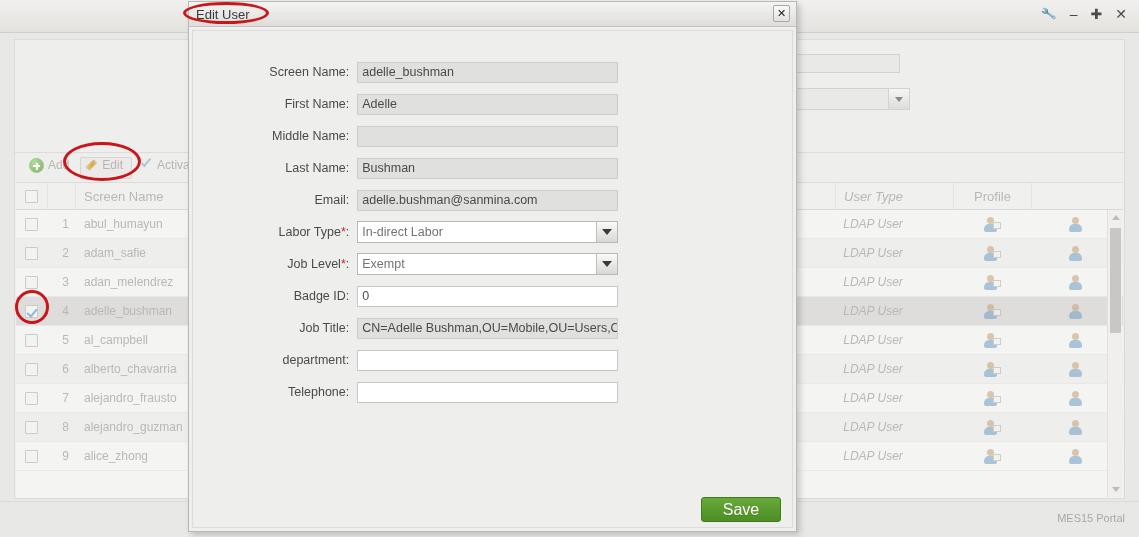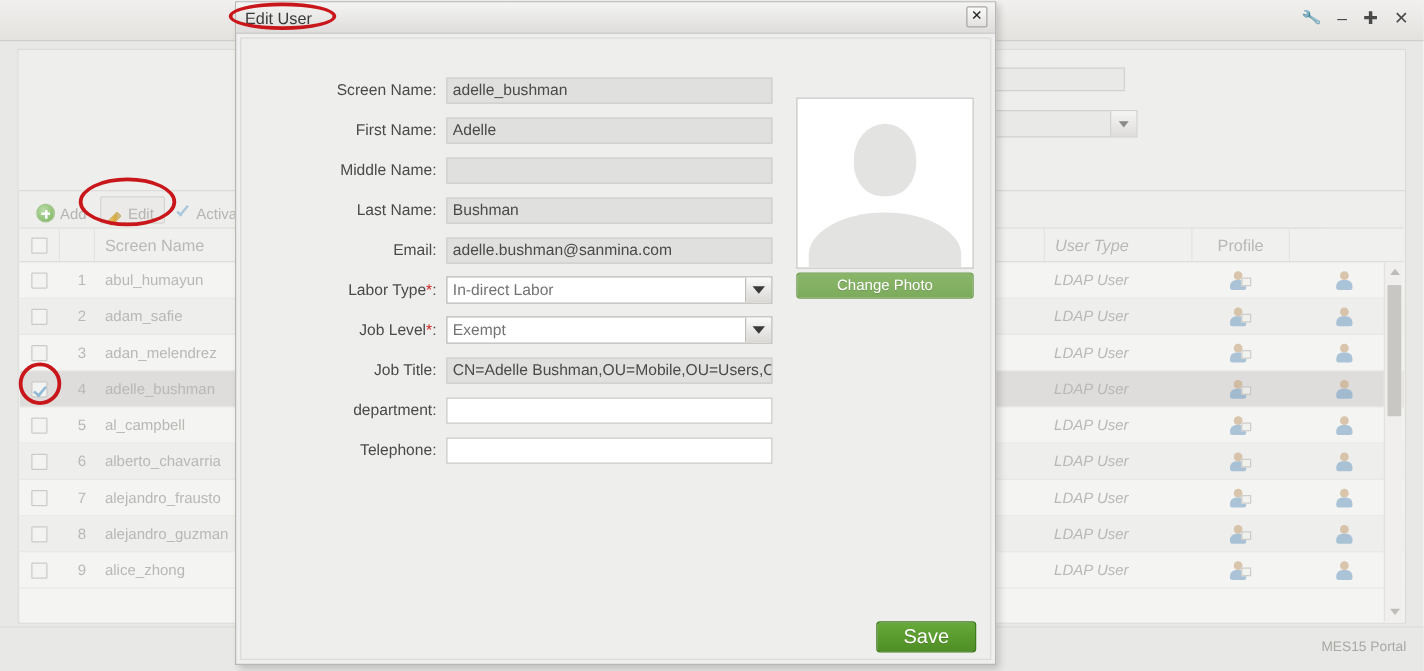--- a/index.html
+++ b/index.html
@@ -112,21 +112,21 @@
     position: absolute;
     left: 1px; top: 114px;
     width: 1107px; height: 29px;
     background: #eeeeec;
     border-bottom: 1px solid #dcdbd8;
     display: flex; align-items: center;
     padding-left: 8px;
     gap: 2px;
   }
   .tbtn {
-    display: flex; align-items: flex-end;
+    display: flex; align-items: flex-start;
     gap: 4px;
     height: 22px;
     padding: 0 8px 0 4px;
     font-size: 12px;
     color: #b6b5b2;
     border: 1px solid transparent;
     border-radius: 2px;
     cursor: pointer;
   }
   .tbtn.boxed { border-color: #d6d5d2; background: #ebeae8; }
@@ -754,40 +754,37 @@
                 <i class="chev-dark"></i>
               </span></div>
           </div>
           <div class="frow">
             <div class="flabel">Job Level<span class="req">*</span>:</div>
             <div class="fselect">Exempt<span class="arrow-box">
                 <i class="chev-dark"></i>
               </span></div>
           </div>
           <div class="frow">
+            <div class="flabel">Badge ID:</div>
+            <div class="finput editable">0</div>
+          </div>
+          <div class="frow">
             <div class="flabel">Job Title:</div>
             <div class="finput">CN=Adelle Bushman,OU=Mobile,OU=Users,OU=O</div>
           </div>
           <div class="frow">
             <div class="flabel">department:</div>
             <div class="finput editable"></div>
           </div>
           <div class="frow">
             <div class="flabel">Telephone:</div>
             <div class="finput editable"></div>
           </div>
         </div>
 
-      <div class="photo-wrap">
-        <div class="photo-box">
-          <div class="silhouette-head"></div>
-          <div class="silhouette-body"></div>
-        </div>
-        <div class="btn-green change-photo">Change Photo</div>
-      </div>
 
       <div class="btn-green save-btn">Save</div>
     </div>
   </div>
 
   <div class="ellipse el-title"></div>
   <div class="ellipse el-edit"></div>
   <div class="ellipse el-chk"></div>
 
 </div>

